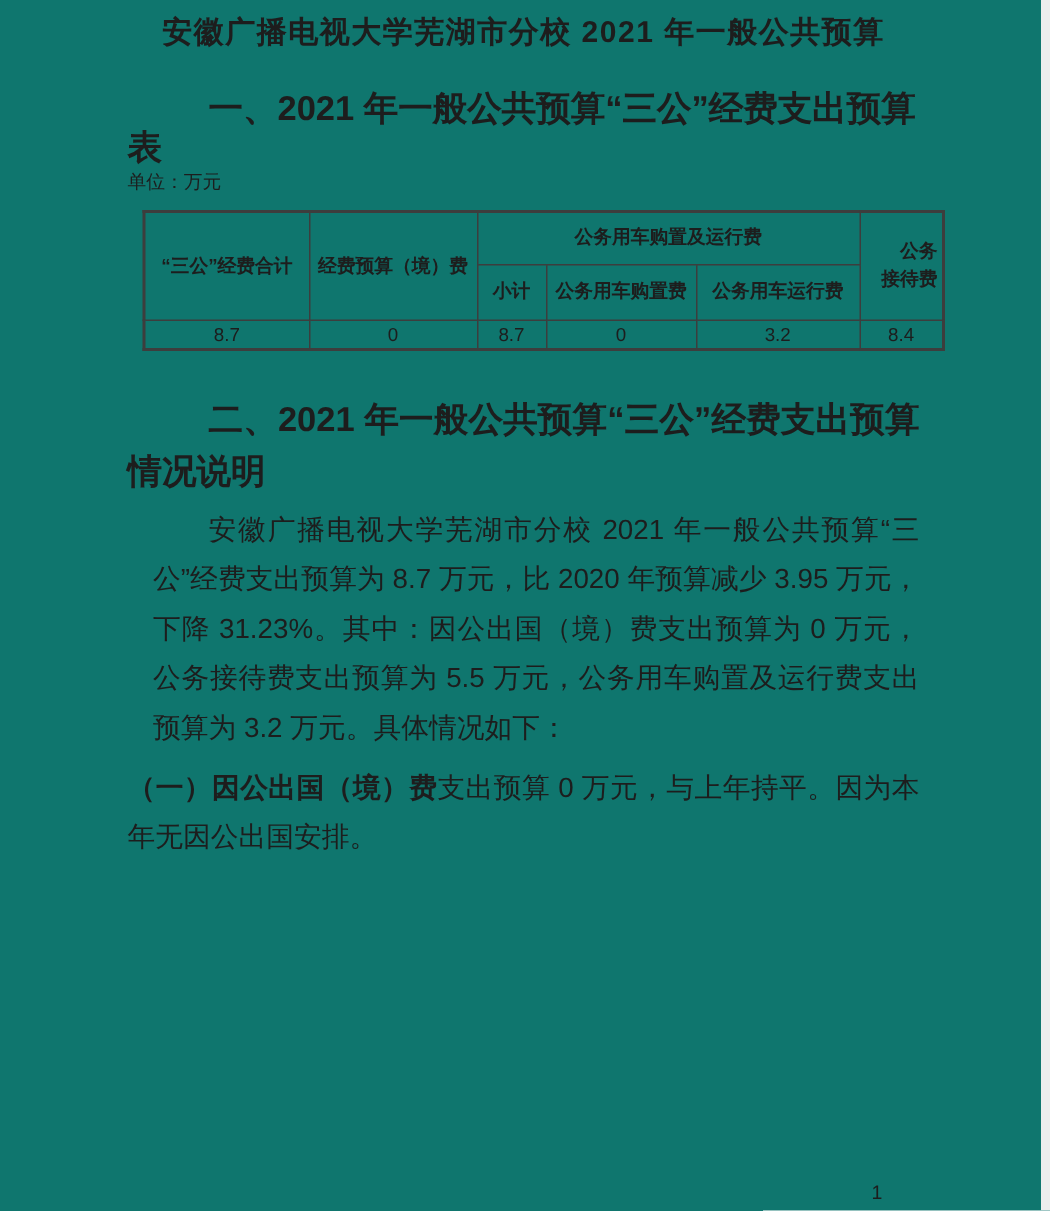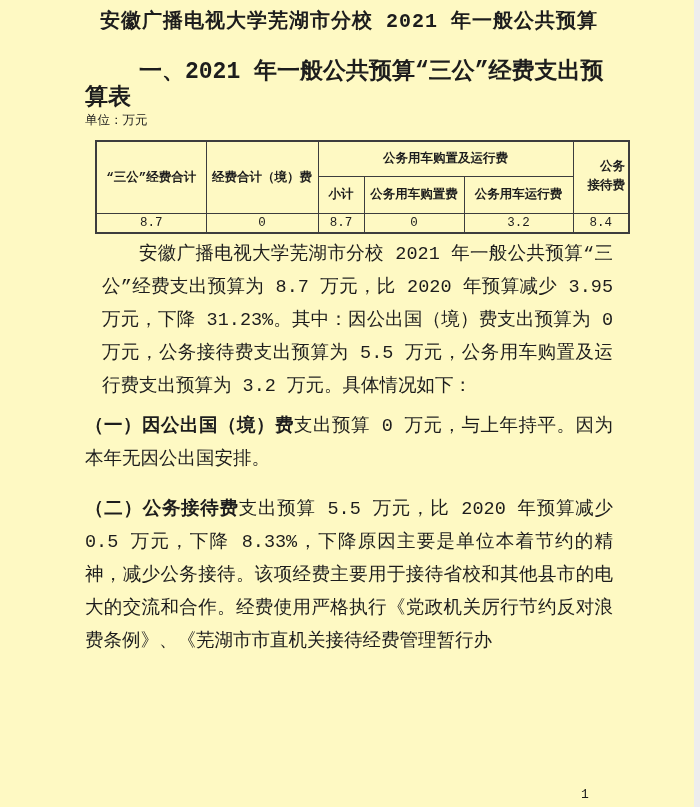--- a/index.html
+++ b/index.html
@@ -1,22 +1,22 @@
 <!DOCTYPE html>
 <html><head>
 <meta charset="utf-8">
 <style>
   html, body { margin: 0; padding: 0; background: #ffffff; }
   .page {
     position: relative;
     width: 700px;
     height: 807px;
-    background: #fef9c3;
+    background: #0f766e;
     overflow: hidden;
-    font-family: Liberation Mono, monospace;
+    font-family: Liberation Sans, sans-serif;
     color: #1d1d1d;
   }
   .edge-strip {
     position: absolute;
     top: 0; right: 0;
     width: 6px; height: 100%;
     background: #ededed;
   }
   .content {
     padding: 3px 87px 0 85px; 
@@ -103,21 +103,21 @@
         <col style="width:110px">
         <col style="width:112px">
         <col style="width:46px">
         <col style="width:100px">
         <col style="width:109px">
         <col style="width:56px">
       </colgroup>
       <tbody>
           <tr style="height:35px">
         <td class="th" rowspan="2">“三公”经费合计</td>
-        <td class="th" rowspan="2">经费合计（境）费</td>
+        <td class="th" rowspan="2">经费预算（境）费</td>
         <td class="th" colspan="3">公务用车购置及运行费</td>
         <td class="th two-line" rowspan="2">
           <span>公务</span>
           <span>接待费</span>
         </td>
       </tr>
       <tr style="height:37px">
         <td class="th">小计</td>
         <td class="th">公务用车购置费</td>
         <td class="th">公务用车运行费</td>
@@ -126,23 +126,23 @@
         <td>8.7</td>
         <td>0</td>
         <td>8.7</td>
         <td>0</td>
         <td>3.2</td>
         <td>8.4</td>
       </tr>
     </tbody>
       </table>
 
+    <div class="section-heading h2">二、2021 年一般公共预算“三公”经费支出预算情况说明</div>
 
     <p class="para indent p-overview">安徽广播电视大学芜湖市分校 2021 年一般公共预算“三公”经费支出预算为 8.7 万元，比 2020 年预算减少 3.95 万元，下降 31.23%。其中：因公出国（境）费支出预算为 0 万元，公务接待费支出预算为 5.5 万元，公务用车购置及运行费支出预算为 3.2 万元。具体情况如下：</p>
 
     <p class="para p-item1"><span class="lead">（一）因公出国（境）费</span><span>支出预算 0 万元，与上年持平。因为本年无因公出国安排。</span></p>
 
-    <p class="para p-item2"><span class="lead">（二）公务接待费</span><span>支出预算 5.5 万元，比 2020 年预算减少 0.5 万元，下降 8.33%，下降原因主要是单位本着节约的精神，减少公务接待。该项经费主要用于接待省校和其他县市的电大的交流和合作。经费使用严格执行《党政机关厉行节约反对浪费条例》、《芜湖市市直机关接待经费管理暂行办</span></p>
 
   </div>
 
   <div class="page-number">1</div>
 </div>
 
 </body></html>

